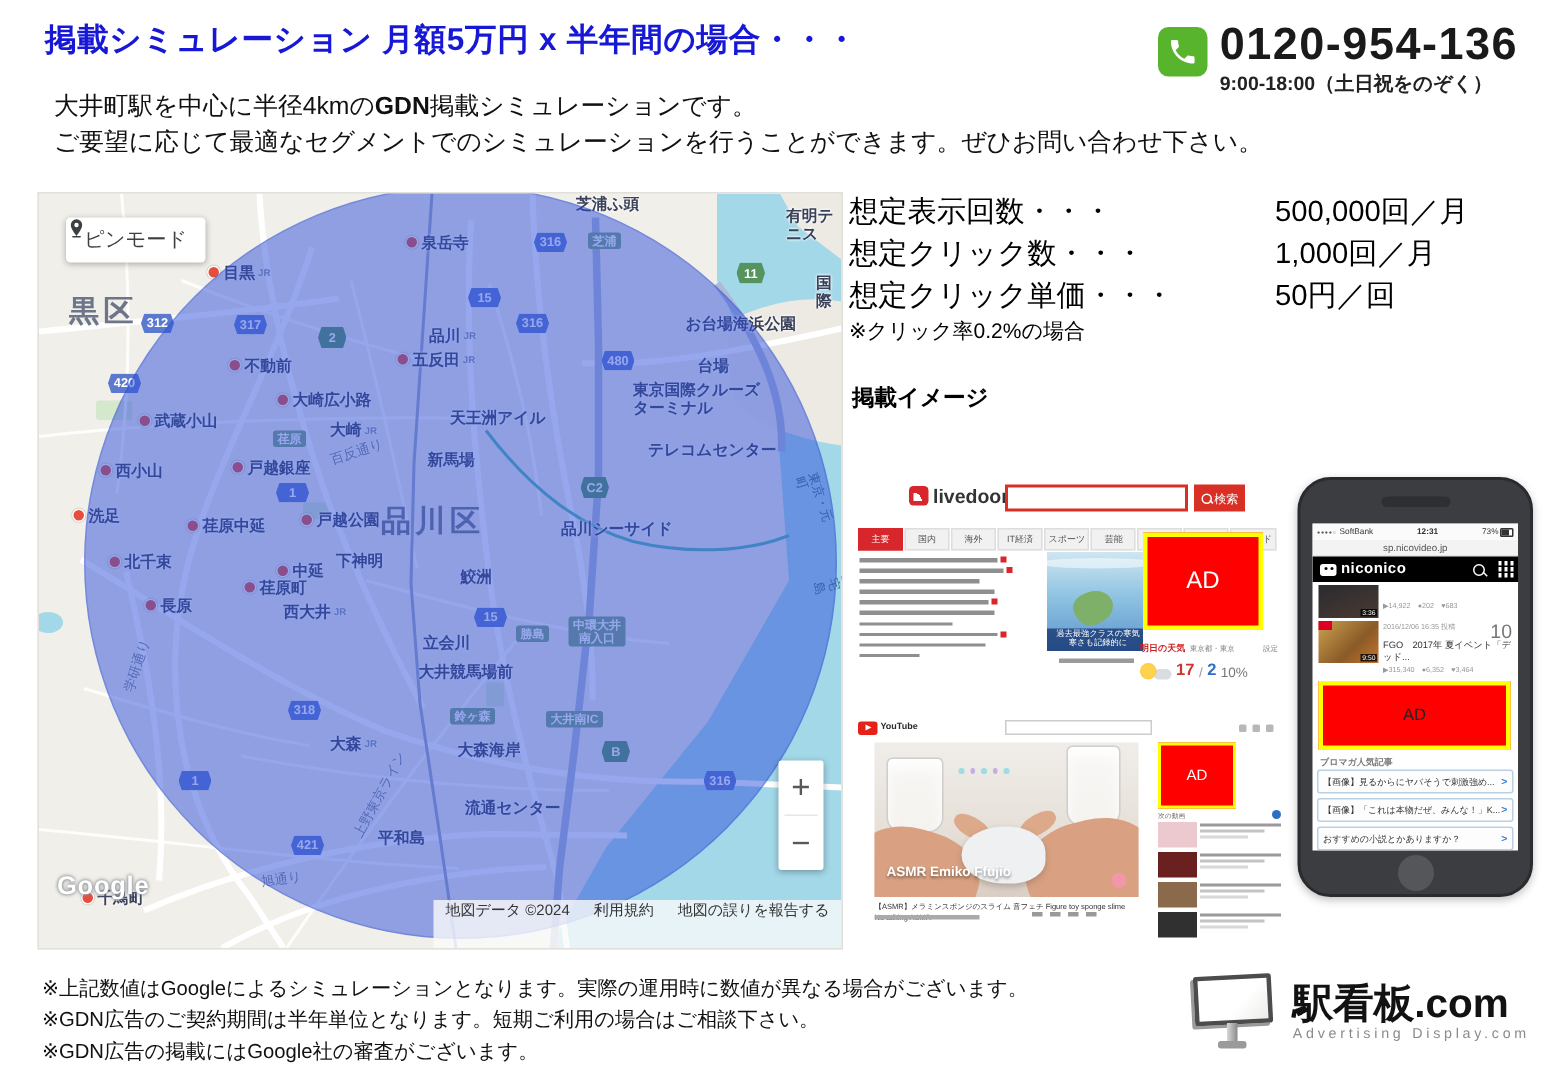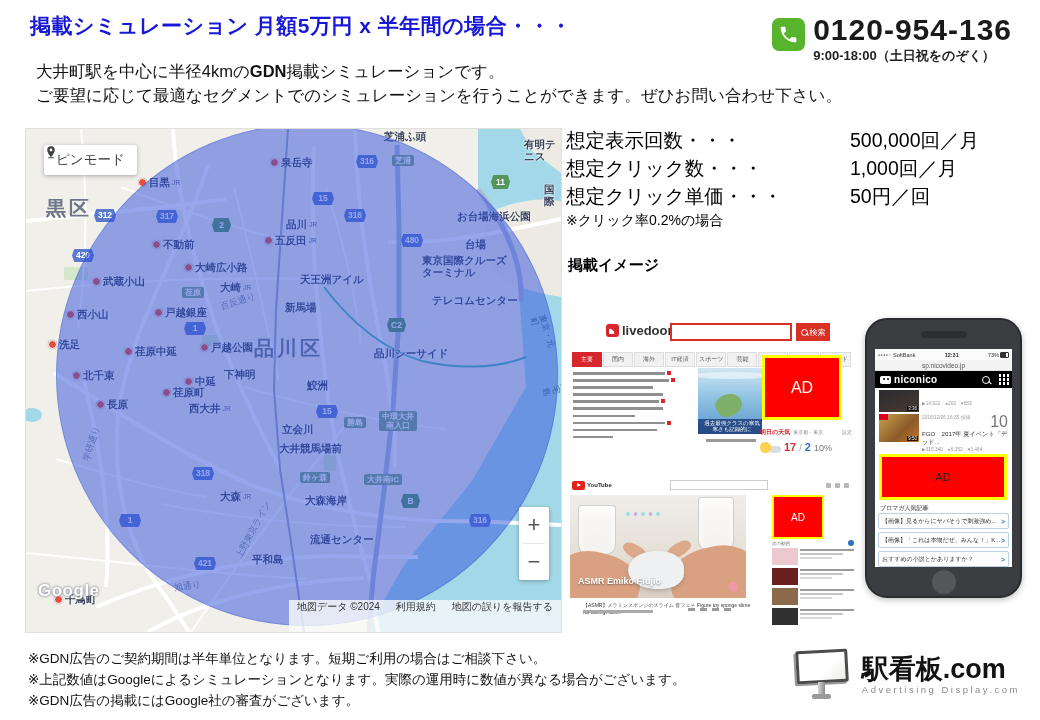--- a/index.html
+++ b/index.html
@@ -85,21 +85,21 @@
   
   .yt{position:absolute;left:570px;top:478px;width:285px;height:162px;background:#fff;}
   .yt-top{position:absolute;left:0;top:0;width:100%;height:14px;display:flex;align-items:center;}
   .yt-logo{display:flex;align-items:center;gap:2px;margin-left:2px;}
   .yt-logo .ic{width:13px;height:9px;background:#e62117;border-radius:2px;position:relative;}
   .yt-logo .ic:after{content:"";position:absolute;left:5px;top:2.5px;border-left:4px solid #fff;border-top:2px solid transparent;border-bottom:2px solid transparent;}
   .yt-logo .tx{font-size:6px;color:#282828;font-weight:bold;}
   .yt-search{margin-left:58px;width:96px;height:8px;border:1px solid #ccc;position:relative;}
   .yt-icons{margin-left:auto;margin-right:6px;display:flex;gap:4px;}
   .yt-icons i{width:5px;height:5px;background:#b8b8b8;border-radius:1px;}
-  .player{position:absolute;left:0;top:17px;width:176px;height:103px;overflow:hidden;background:linear-gradient(180deg,#f0ede9 0%,#e6e0d8 55%,#d9cfc5 100%);}
+  .player{position:absolute;left:13px;top:17px;width:176px;height:103px;overflow:hidden;background:linear-gradient(180deg,#f0ede9 0%,#e6e0d8 55%,#d9cfc5 100%);}
   .glass{position:absolute;background:rgba(255,255,255,.6);border:1px solid rgba(190,190,190,.7);border-radius:4px 4px 10px 10px;box-shadow:inset 0 6px 8px rgba(255,255,255,.9);}
   .dotrow{position:absolute;left:56px;top:17px;display:flex;gap:4px;}
   .dotrow i{width:3.5px;height:3.5px;border-radius:50%;}
   .hand{position:absolute;background:#d9a182;border-radius:45%;}
   .finger{position:absolute;background:#dca98a;border-radius:45%;}
   .sponge{position:absolute;left:58px;top:56px;width:56px;height:38px;background:#eef0f2;border-radius:50% 45% 40% 50%;box-shadow:0 2px 4px rgba(120,100,80,.4);}
   .player .cap{position:absolute;left:8px;bottom:12px;color:#fff;font-weight:bold;font-size:9px;text-shadow:0 1px 2px rgba(0,0,0,.45);}
   .player .pinkdot{position:absolute;right:8px;bottom:6px;width:10px;height:10px;border-radius:50%;background:rgba(242,152,170,.95);}
   .yt-title{position:absolute;left:13px;top:124px;width:170px;font-size:5px;color:#333;line-height:1.3;}
   .yt-sub{position:absolute;left:13px;top:132px;width:70px;height:2.5px;background:#aaa;}
@@ -136,21 +136,21 @@
   .nic .sp{flex:1;}
   .nmag{width:6px;height:6px;border:1.4px solid #fff;border-radius:50%;position:relative;margin-right:4px;}
   .nmag:after{content:"";position:absolute;left:5px;top:5px;width:3.5px;height:1.4px;background:#fff;transform:rotate(45deg);}
   .ngrid{width:2.5px;height:2.5px;background:#fff;box-shadow:4px 0 0 #fff,8px 0 0 #fff,0 4px 0 #fff,4px 4px 0 #fff,8px 4px 0 #fff,0 8px 0 #fff,4px 8px 0 #fff,8px 8px 0 #fff;margin:0 6px 8px 2px;border-left:1px;}
   .nrow{display:flex;gap:3px;padding:2px 4px 0 4px;}
   .nth{flex:none;position:relative;background:#222;}
   .nth .dur{position:absolute;right:1px;bottom:1px;background:rgba(0,0,0,.8);color:#fff;font-size:4.5px;padding:0 1px;}
   .nstats{font-size:4.8px;color:#999;}
   .ntitle{font-size:6.2px;color:#333;line-height:1.25;}
   .ndate{font-size:4.8px;color:#999;}
-  .nrank{margin-left:auto;font-size:16px;color:#777;line-height:1;}
+  .nrank{margin-left:auto;font-size:13px;color:#777;line-height:1;}
   .nmore{text-align:right;font-size:6.5px;color:#333;padding:3px 6px 0 0;}
   .nmore .arr{color:#222;}
   .nad{position:absolute;left:4px;top:105px;width:122px;height:40px;font-size:11px;color:#222 !important;}
   .nheads{position:absolute;left:5px;top:155px;font-size:6px;color:#777;font-weight:bold;}
   .narts{position:absolute;left:3px;top:164px;width:131px;}
   .nart{display:flex;align-items:center;border:1px solid #bcd0e4;border-radius:2px;background:#fdfdfd;height:14px;margin-bottom:3px;padding:0 3px;font-size:6px;color:#333;}
   .nart .chev{margin-left:auto;color:#3a7bd0;font-weight:bold;font-size:7px;}
 
   
   .fnotes{position:absolute;left:28px;top:648px;font-size:13.5px;color:#111;line-height:21px;}
@@ -548,22 +548,22 @@
           <div class="nart">
             <span>おすすめの小説とかありますか？</span>
             <span class="chev">&gt;</span>
           </div>
         </div>
     </div>
     <div class="home"></div>
   </div>
 
   <div class="fnotes" id="fnotes">
+      <div>※上記数値はGoogleによるシミュレーションとなります。実際の運用時に数値が異なる場合がございます。</div>
       <div>※GDN広告のご契約期間は半年単位となります。短期ご利用の場合はご相談下さい。</div>
-      <div>※上記数値はGoogleによるシミュレーションとなります。実際の運用時に数値が異なる場合がございます。</div>
       <div>※GDN広告の掲載にはGoogle社の審査がございます。</div>
     </div>
   <div class="brand">
     <div class="bb">
       <span class="bb-board"></span>
       <span class="bb-pole"></span>
       <span class="bb-base"></span>
     </div>
     <div>
       <div class="jp">駅看板.com</div>

